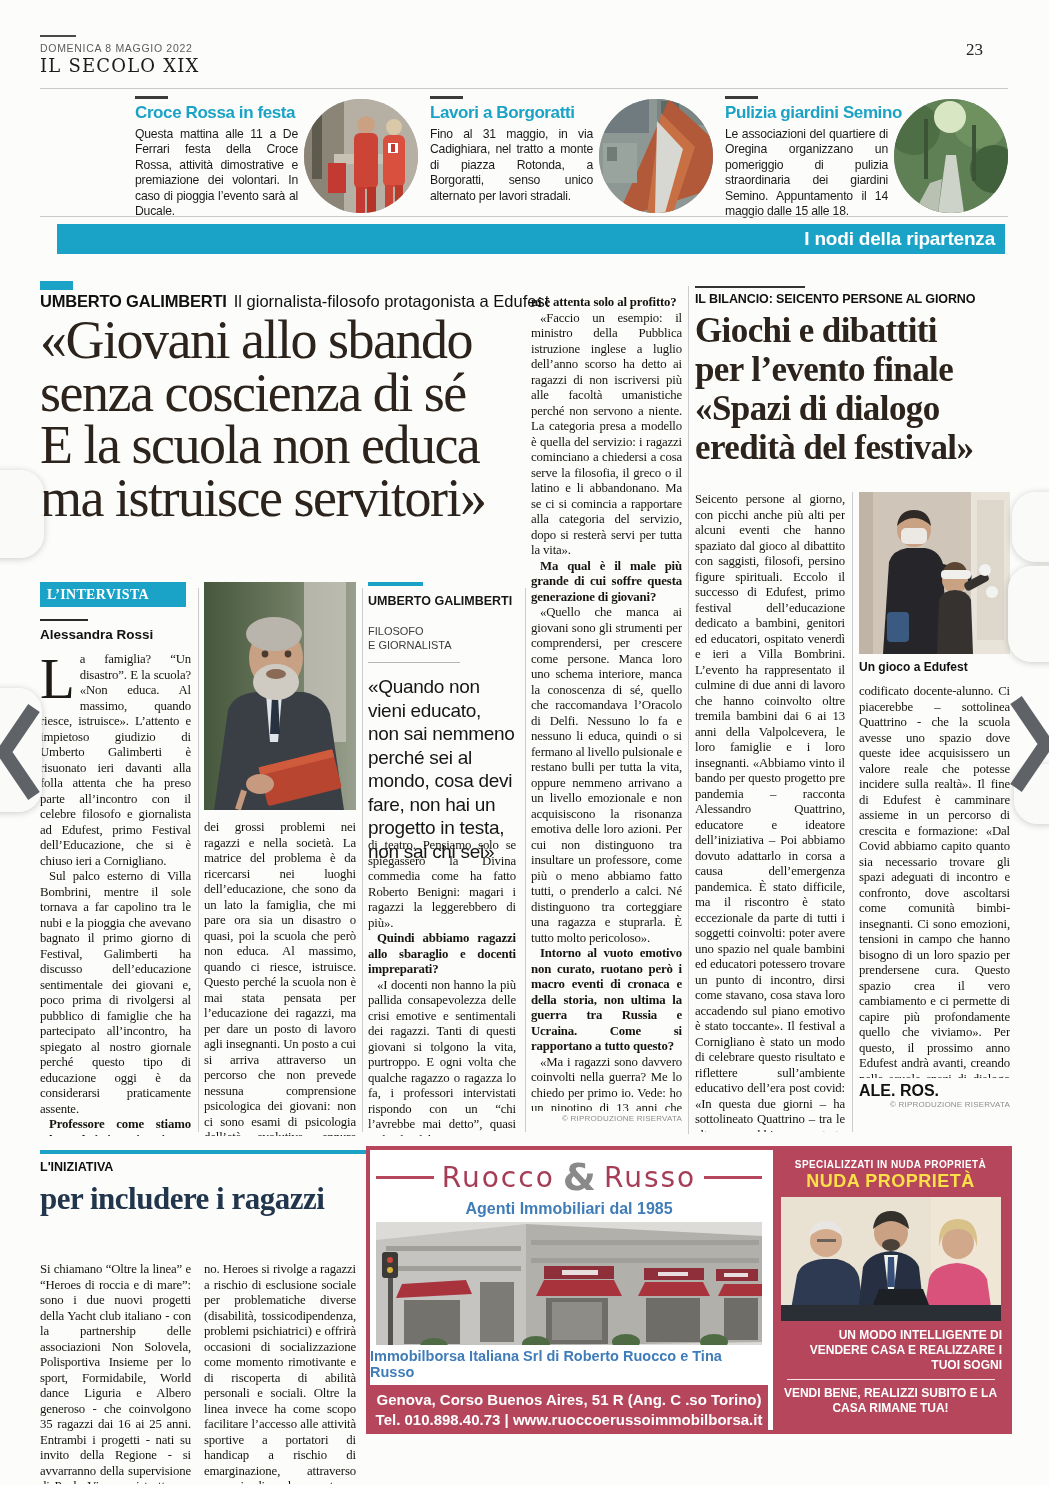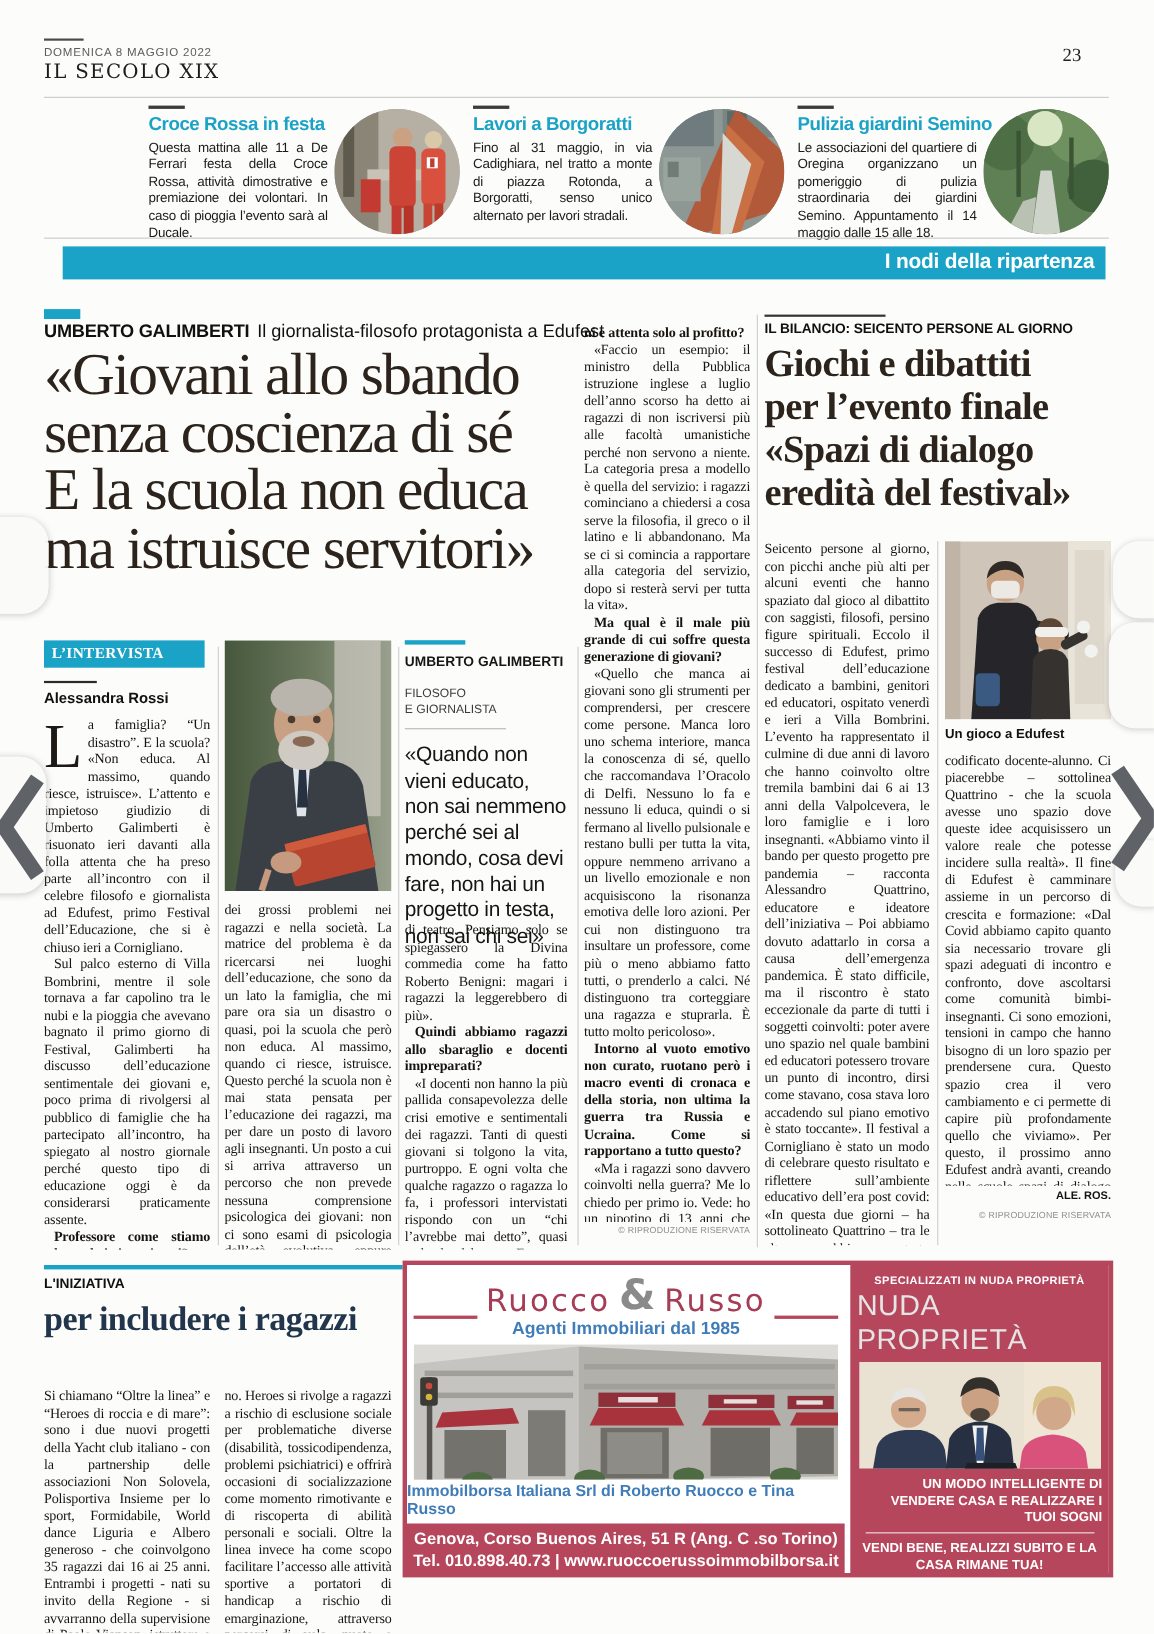--- a/index.html
+++ b/index.html
@@ -59,21 +59,21 @@
          padding:4px 5px 0 0;color:#1d1a16}
   .textcol{position:absolute;overflow:hidden}
 
   .crt-rule{width:55px;height:4px;background:var(--accent-cyan)}
   .crt-name{margin-top:8px;font-size:12.5px;font-weight:bold;color:#161616}
   .crt-role{margin-top:16px;font-size:11px;line-height:14px;color:#3c3c3c}
   .crt-hair{margin-top:10px;width:92px;height:1px;background:#b5b5b5}
   .pquote{margin-top:12px;font-size:19px;line-height:23.5px;letter-spacing:-.3px;color:#151515}
 
   .closing{font-size:8px;color:#8d8d8d;text-align:right;letter-spacing:.2px}
-  .signature{font-size:10px;font-weight:bold;text-align:right;color:#111}
+  .signature{font-size:16px;font-weight:bold;text-align:left;color:#111}
 
   
   .r-rule{left:695px;top:286px;width:110px;height:2px;background:#333}
   .r-kicker{left:695px;top:292px;font-size:12.5px;font-weight:bold;color:#101010;letter-spacing:-.1px}
   .r-headline{left:695px;top:311px;width:322px;font-family:"Liberation Serif",serif;
               font-weight:bold;font-size:35px;line-height:39px;color:var(--headline-ink);
               letter-spacing:-.6px}
   .r-headline div{white-space:nowrap}
   .caption{font-size:12px;font-weight:bold;color:#111}
 
@@ -84,31 +84,31 @@
               font-weight:bold;font-size:31px;line-height:35px;color:var(--navy-ink);letter-spacing:-.5px}
   .y-headline div{white-space:nowrap}
 
   
   .ad{left:366px;top:1146px;width:646px;height:288px;border:4px solid var(--ad-red);
       background:#fff;display:flex}
   .ad-left{width:398px;display:flex;flex-direction:column;align-items:center;padding-top:5px}
   .ad-div{width:5px;background:#fff}
   .ad-right{flex:1;background:var(--ad-red);display:flex;flex-direction:column;
             align-items:center;padding:6px 6px 0 6px}
-  .logo-row{display:flex;align-items:flex-end;gap:8px}
+  .logo-row{display:flex;align-items:center;gap:8px}
   .logo-dash{width:58px;height:3px;background:var(--ad-red)}
   .logo-text{font-family:"DejaVu Sans",sans-serif;font-size:28px;color:#a63d56;letter-spacing:2px}
   .logo-amp{font-size:38px;color:#8a8a8a;font-weight:bold;letter-spacing:0}
   .ad-sub{margin-top:1px;color:var(--ad-blue);font-weight:bold;font-size:16px}
   .bldg{margin-top:4px;width:386px;height:132px;overflow:hidden}
   .ad-firm{margin-top:3px;color:var(--ad-blue);font-weight:bold;font-size:14.5px}
   .ad-band{margin-top:5px;width:100%;flex:1;background:var(--ad-red);color:#fff;
            font-weight:bold;font-size:15px;line-height:20px;text-align:center;padding-top:5px}
   .ad-sp{color:#fff;font-size:10px;font-weight:bold;letter-spacing:.4px;margin-top:3px}
-  .ad-np{color:#e5e5e5;font-size:26px;font-weight:normal;letter-spacing:.5px;margin-top:1px}
+  .ad-np{color:#fde047;font-size:18px;font-weight:bold;letter-spacing:.5px;margin-top:1px}
   .ppl{margin-top:5px;width:220px;height:124px;overflow:hidden}
   .ad-l1{margin-top:7px;color:#fff;font-weight:bold;font-size:12px;line-height:15px;text-align:right}
   .ad-hr{margin-top:6px;width:208px;height:1px;background:rgba(255,255,255,.85)}
   .ad-l2{margin-top:6px;color:#fff;font-weight:bold;font-size:12px;line-height:15px;text-align:center}
 
   
   .pill{position:absolute;background:rgba(250,250,248,.93);border-radius:24px;
         box-shadow:0 1px 7px rgba(0,0,0,.20)}
   .chev{position:absolute}
 </style>

